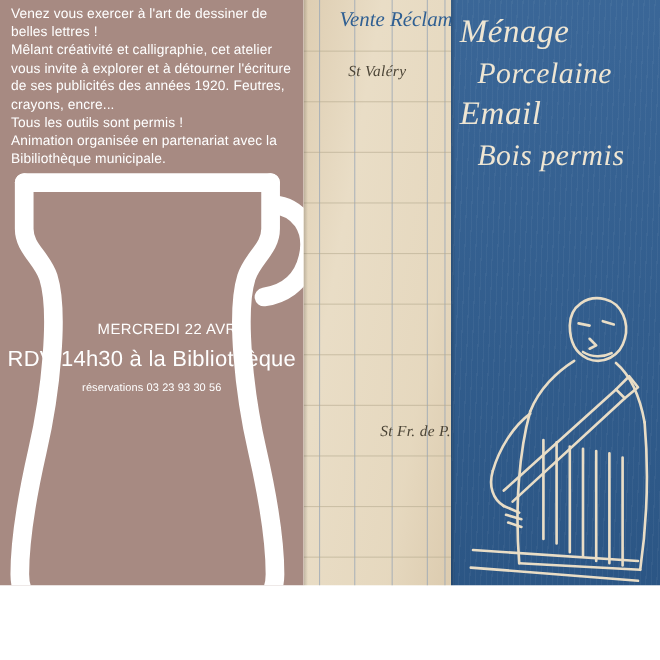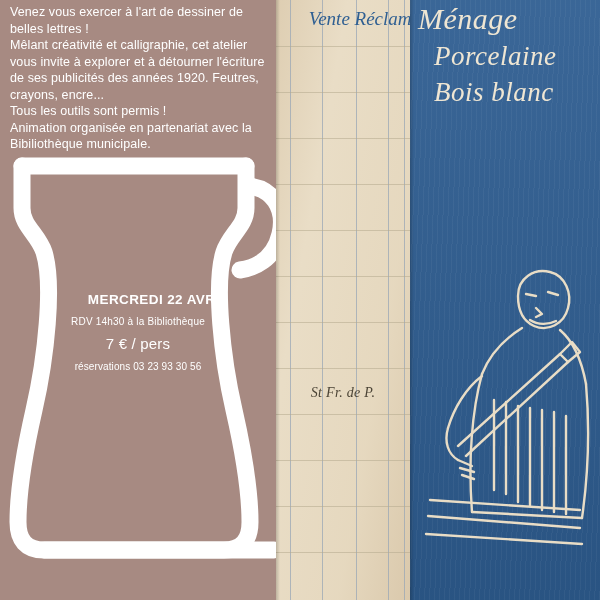--- a/index.html
+++ b/index.html
@@ -3,21 +3,21 @@
 <meta charset="utf-8">
 <style>
   html, body {
     margin: 0;
     padding: 0;
     background: #ffffff;
   }
   .poster {
     position: relative;
     width: 600px;
-    height: 600px;
+    height: 532px;
     overflow: hidden;
     font-family: "Liberation Sans", sans-serif;
   }
 
   
   .left-panel {
     position: absolute;
     left: 0; top: 0;
     width: 276px;
     height: 600px;
@@ -49,27 +49,27 @@
   .event-block {
     position: absolute;
     left: 0;
     top: 292px;
     width: 276px;
     text-align: center;
     color: #ffffff;
   }
   .event-date {
     font-size: 13.5px;
-    font-weight: bold;
+    font-weight: normal;
     letter-spacing: 0.4px;
     margin-bottom: 9px;
     padding-left: 40px;
   }
   .event-time {
-    font-size: 10px;
+    font-size: 20px;
     letter-spacing: 0.2px;
     margin-bottom: 8px;
   }
   .event-price {
     font-size: 15px;
     letter-spacing: 0.2px;
     margin-bottom: 9px;
   }
   .event-contact {
     font-size: 10px;
@@ -143,21 +143,21 @@
     position: absolute;
     inset: 0;
     background:
       repeating-linear-gradient(92deg, rgba(255,255,255,0.045) 0px, rgba(255,255,255,0.045) 1px, rgba(0,0,0,0) 1px, rgba(0,0,0,0) 5px),
       linear-gradient(180deg, rgba(255,255,255,0.06), rgba(0,0,0,0.10));
   }
   .adwords {
     position: absolute;
     left: 0; top: 0;
     width: 190px;
-    padding-top: 4px;
+    padding-top: 14px;
   }
   .adword {
     font-family: "Liberation Serif", serif;
     font-style: italic;
     color: #efe6d3;
     font-size: 30px;
     letter-spacing: 0.5px;
     line-height: 1.0;
     padding-left: 8px;
     margin-bottom: 9px;
@@ -217,21 +217,20 @@
                    C 270 112, 250 120, 236 122"></path>
 
           <path d="M 40 402 L 270 402"></path>
         </g>
       </svg>
     </div>
 
     <div class="event-block">
       <div class="event-date">MERCREDI 22 AVRIL</div>
       <div class="event-time">RDV 14h30  à la Bibliothèque</div>
-      <div class="event-price">7 € / pers</div>
       <div class="event-contact">réservations 03 23 93 30 56</div>
     </div>
   </div>
 
   <div class="ledger">
     <div class="ledger-paper-tone"></div>
 
     <div class="ledger-vline" style="left:14px;"></div>
     <div class="ledger-vline" style="left:46px;"></div>
     <div class="ledger-vline" style="left:80px;"></div>
@@ -246,33 +245,35 @@
     <div class="ledger-hline" style="top:276px;"></div>
     <div class="ledger-hline" style="top:322px;"></div>
     <div class="ledger-hline" style="top:368px;"></div>
     <div class="ledger-hline" style="top:414px;"></div>
     <div class="ledger-hline" style="top:460px;"></div>
     <div class="ledger-hline" style="top:506px;"></div>
     <div class="ledger-hline" style="top:552px;"></div>
 
     <div class="ledger-top-text">Vente Réclame</div>
 
-
-    <div class="ledger-label" style="top:385px;">St Fr. de P.</div>
+    <div class="ledger-label" style="top:58px;">St Valéry</div>
+
+    <div class="ledger-label" style="top:385px;text-align:right;">St Fr. de P.</div>
 
     <div class="seam" style="left:0px;"></div>
   </div>
 
   <div class="right-panel">
     <div class="right-panel-texture"></div>
 
     <div class="adwords">
       <div class="adword">Ménage</div>
       <div class="adword small">Porcelaine</div>
-      <div class="adword small">Bois blanc</div>
+      <div class="adword">Email</div>
+      <div class="adword small">Bois permis</div>
     </div>
 
     <div class="engraving">
       <svg width="190" height="350" viewBox="0 0 190 350" xmlns="http://www.w3.org/2000/svg">
         <g stroke="#e9ddc6" stroke-width="2.4" fill="none" stroke-linecap="round" stroke-linejoin="round">
 
           <path d="M108 46 C108 28 124 18 140 22 C156 26 162 44 158 58 C154 74 138 82 124 76 C113 71 108 60 108 46 Z"></path>
           <path d="M116 44 l10 2"></path>
           <path d="M138 42 l10 3"></path>
           <path d="M126 58 l6 6 -6 3"></path>

